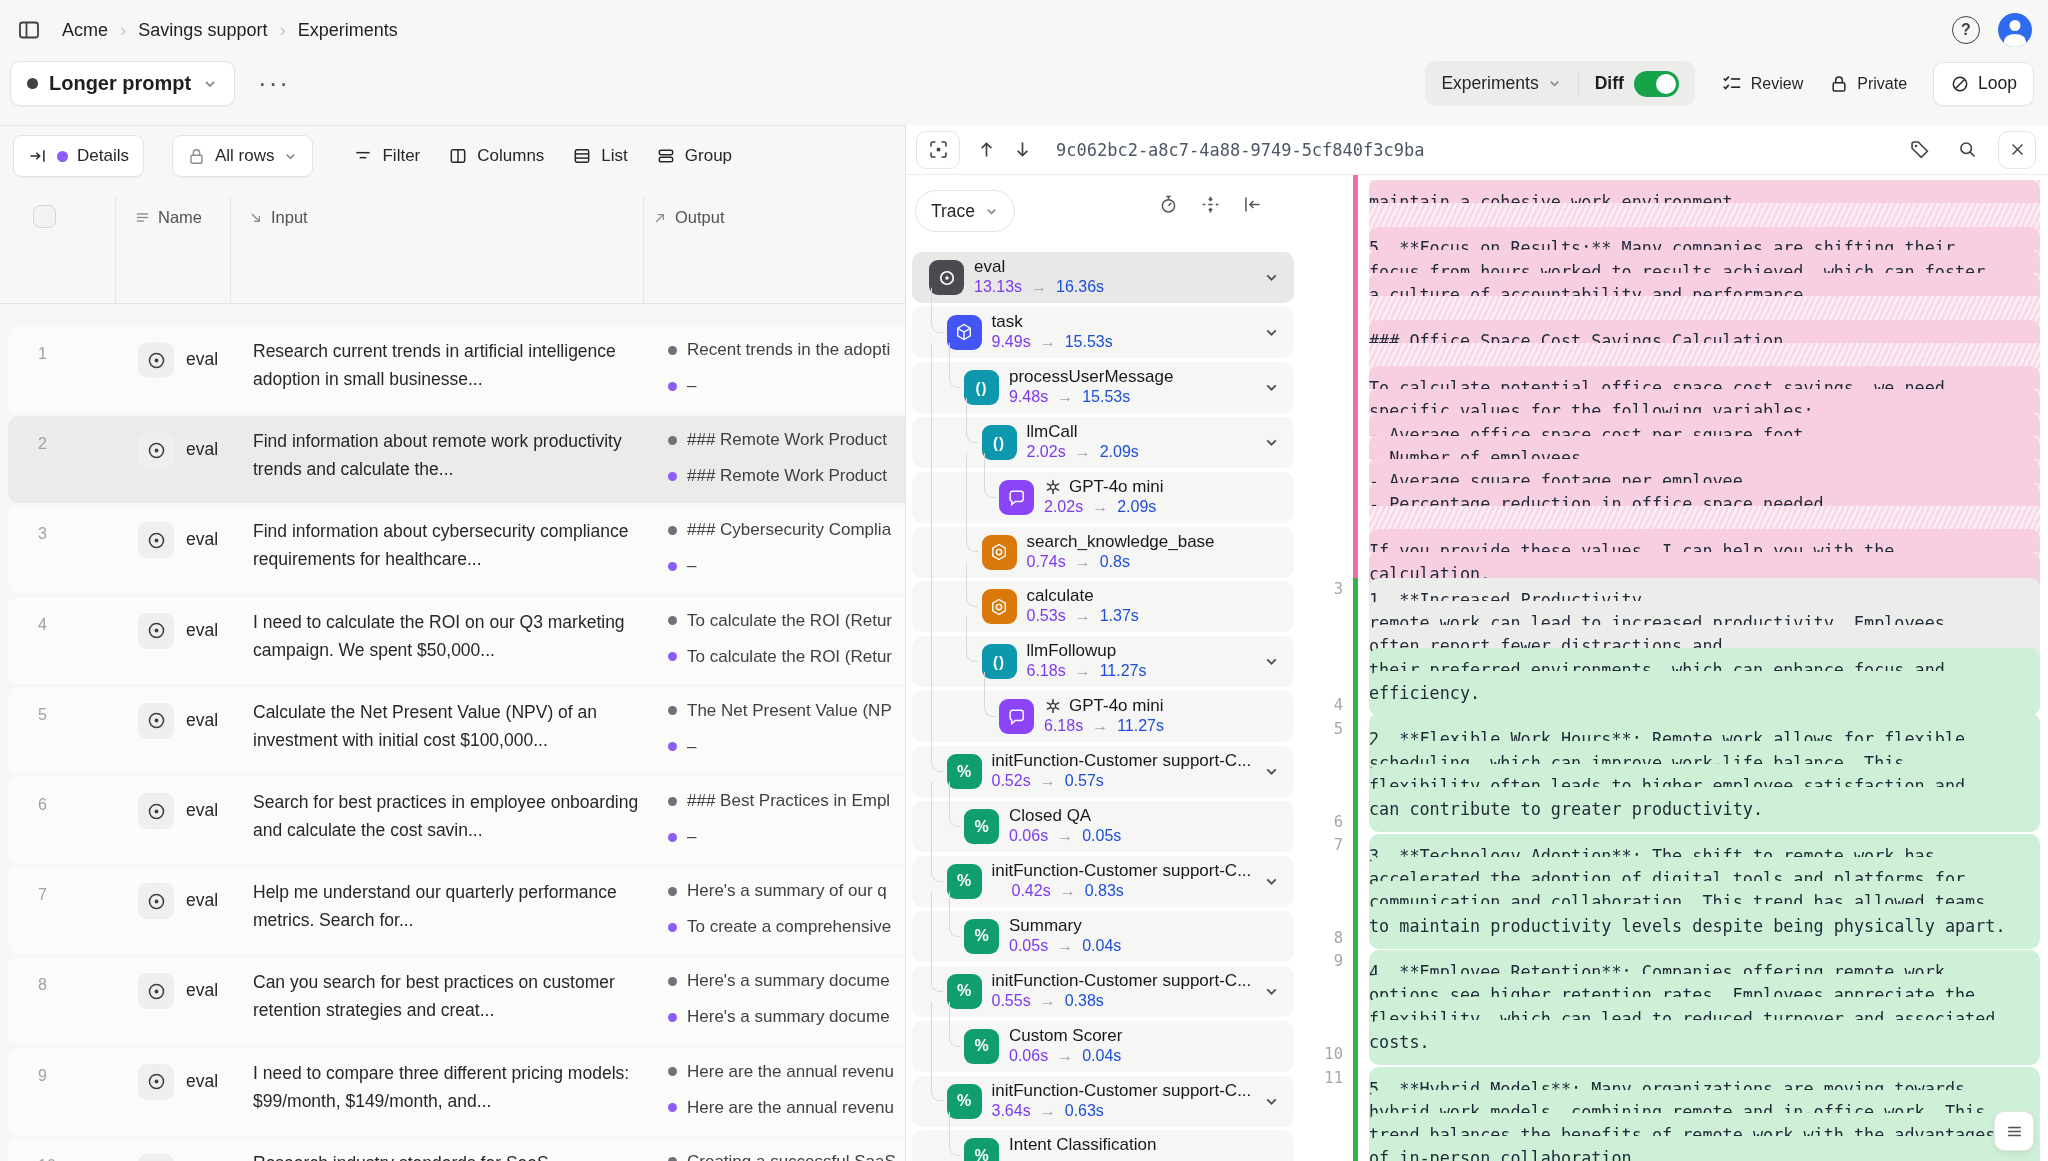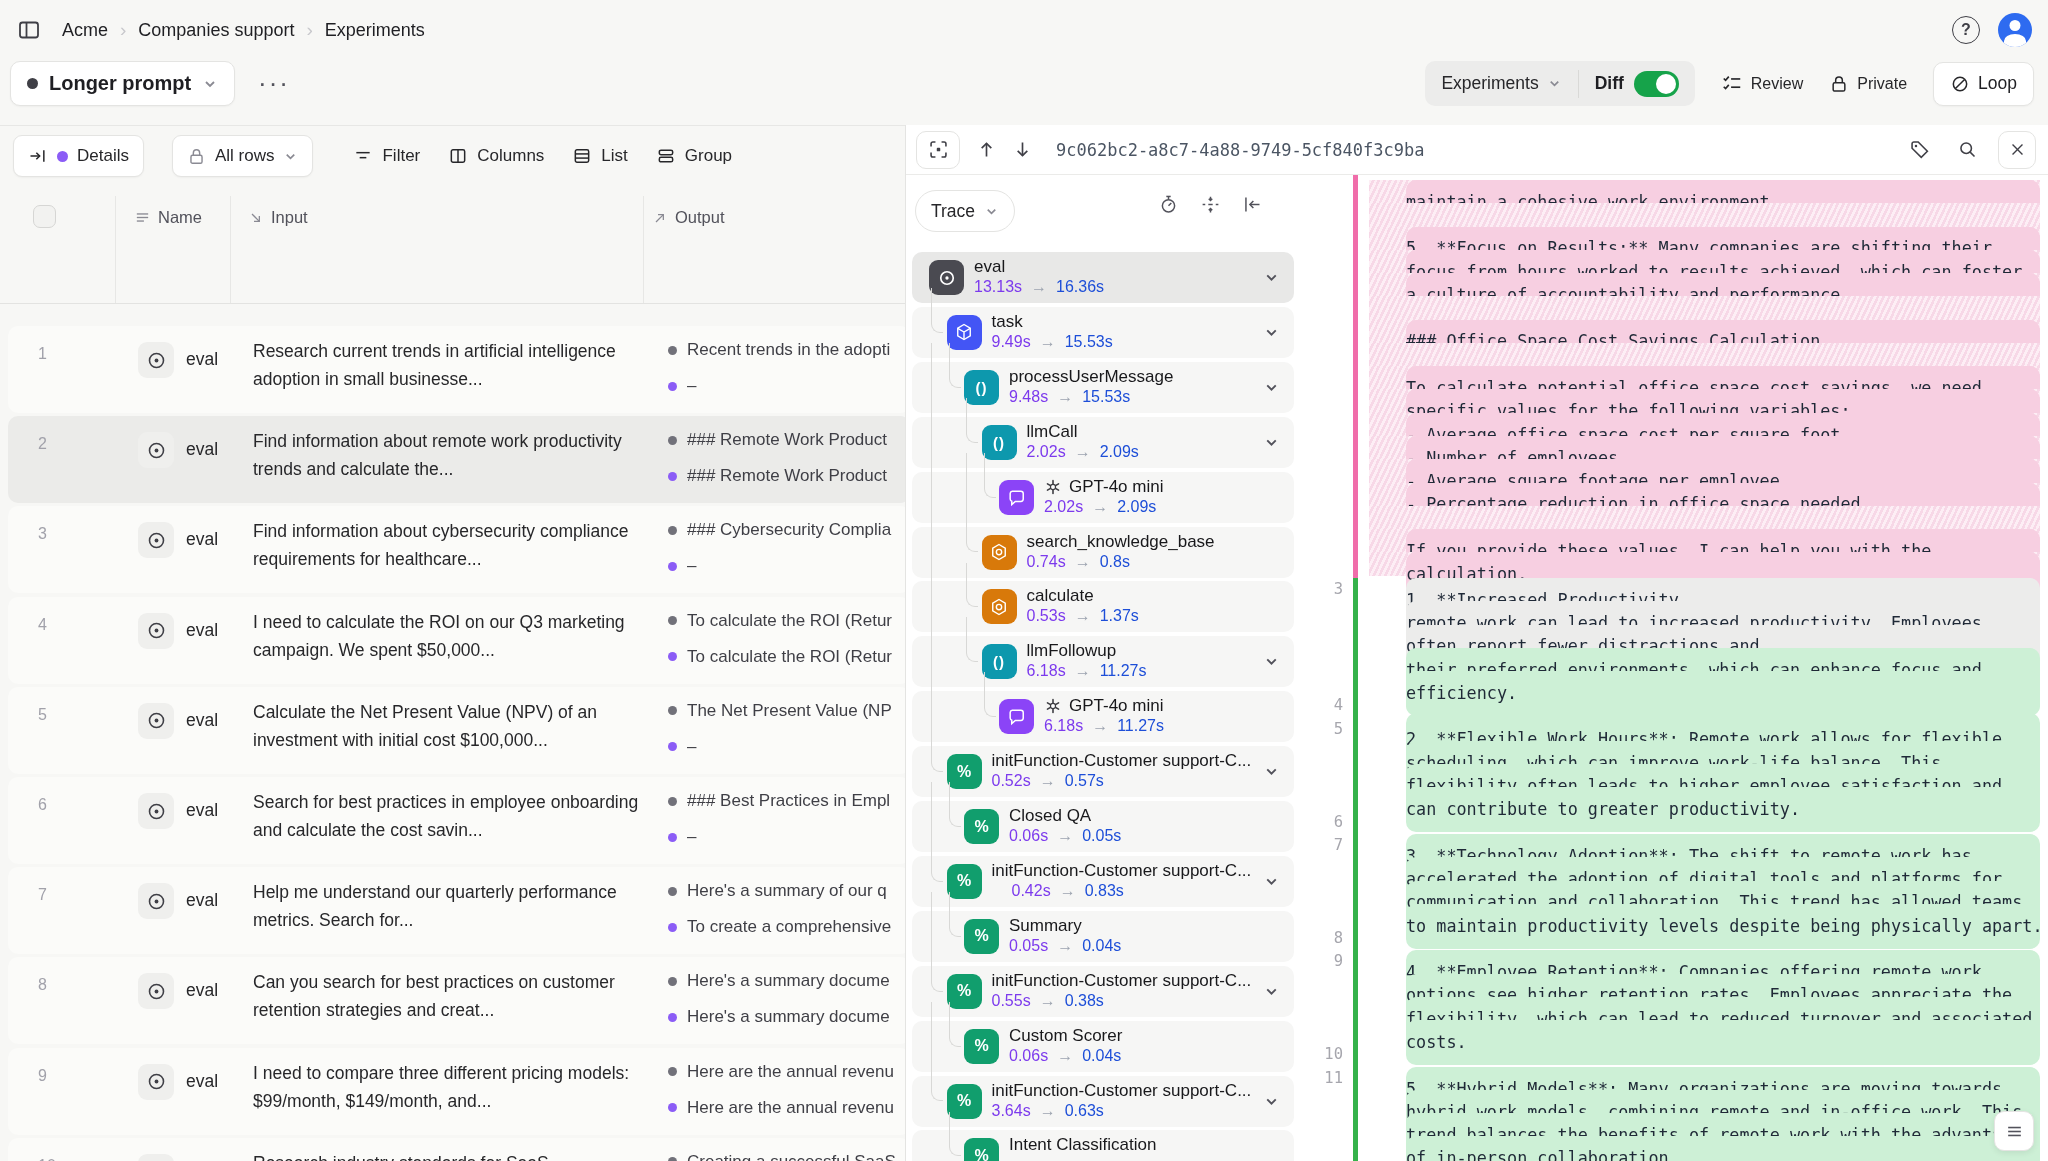--- a/index.html
+++ b/index.html
@@ -102,21 +102,21 @@
   .sp-chev { position:absolute; right:14px; top:17px; color:#52525b; }
   .elbow { position:absolute; border-left:1.5px solid #d8d8d6; border-bottom:1.5px solid #d8d8d6;
            border-bottom-left-radius:9px; pointer-events:none; }
 
   
   .diff-area { position:absolute; left:380px; top:50px; right:0; bottom:0; overflow:hidden;
                font-family:"DejaVu Sans Mono", monospace; }
   .bar-rem { position:absolute; left:67px; top:0; width:4.5px; height:403px; background:#f06daa; }
   .bar-add { position:absolute; left:67px; top:403px; width:4.5px; bottom:0; background:#35b24a; }
   .dline { position:absolute; left:83px; right:8px; height:23.3px; font-size:16.8px; line-height:23.3px;
-           color:#1f2937; white-space:pre;padding-left:37px; }
+           color:#1f2937; white-space:pre; }
   .dline.rem { background:repeating-linear-gradient(115deg,#fdeef5 0 2.6px,#f7d8e7 2.6px 5.2px); }
   .dline.rem .seg { background:#f7cfe1; }
   .dline.add .seg.hl { background:#cdf0d6; }
   .gut { position:absolute; left:0; width:57px; height:23.3px; text-align:right; font-size:15.5px;
          line-height:23.3px; color:#a6a6ad; }
   .menu-fab { position:absolute; right:14px; bottom:10px; width:40px; height:40px; background:#fff;
               border:1px solid #e4e4e2; border-radius:10px; box-shadow:0 2px 6px rgba(0,0,0,.08);
               display:flex; align-items:center; justify-content:center; color:#52525b; }
 </style>
 </head>
@@ -127,21 +127,21 @@
   <div class="topbar">
     <div class="sidebar-btn">
       <svg width="24" height="24" viewBox="0 0 24 24" fill="none" stroke="currentColor" stroke-width="1.8">
           <rect x="3" y="4.5" width="18" height="15" rx="2.5"></rect>
           <line x1="9.5" y1="4.5" x2="9.5" y2="19.5"></line>
         </svg>
     </div>
     <div class="crumbs">
       <span class="crumb">Acme</span>
       <span class="crumb-sep">›</span>
-      <span class="crumb">Companies support</span>
+      <span class="crumb">Savings support</span>
       <span class="crumb-sep">›</span>
       <span class="crumb">Experiments</span>
     </div>
     <div class="top-right">
       <div class="help-btn">?</div>
       <div class="avatar"></div>
     </div>
   </div>
 
   <div class="row2">

